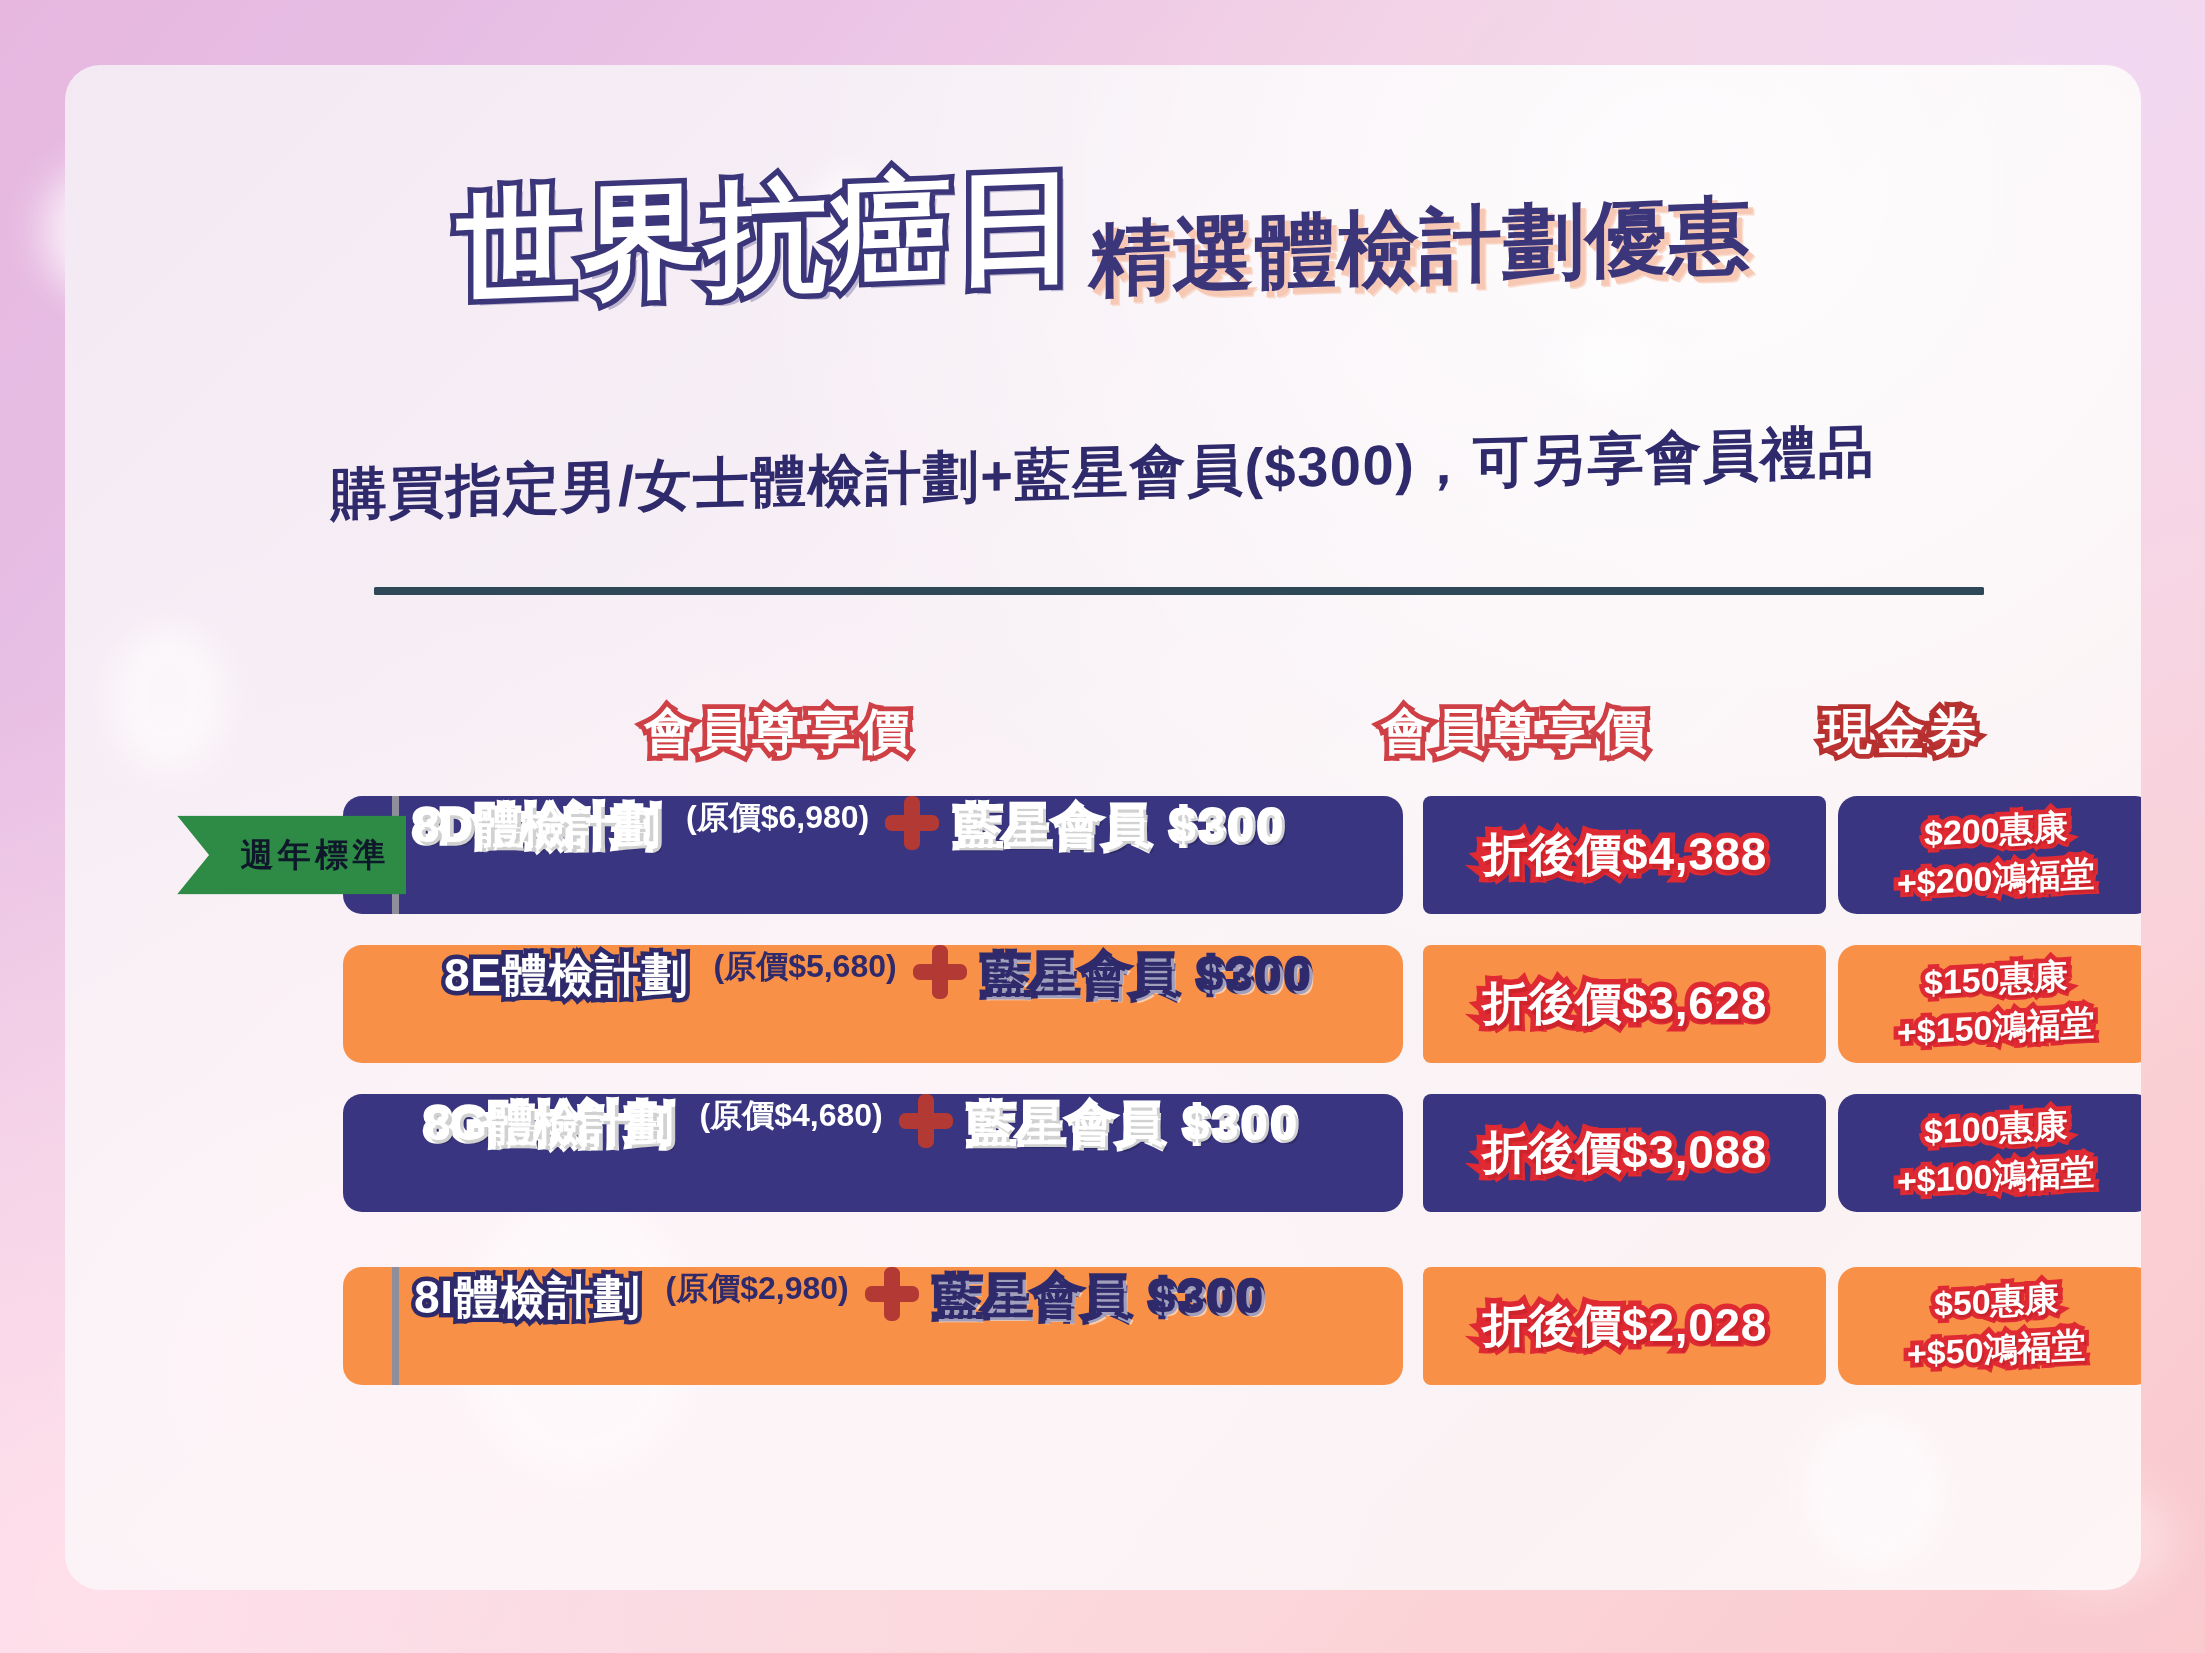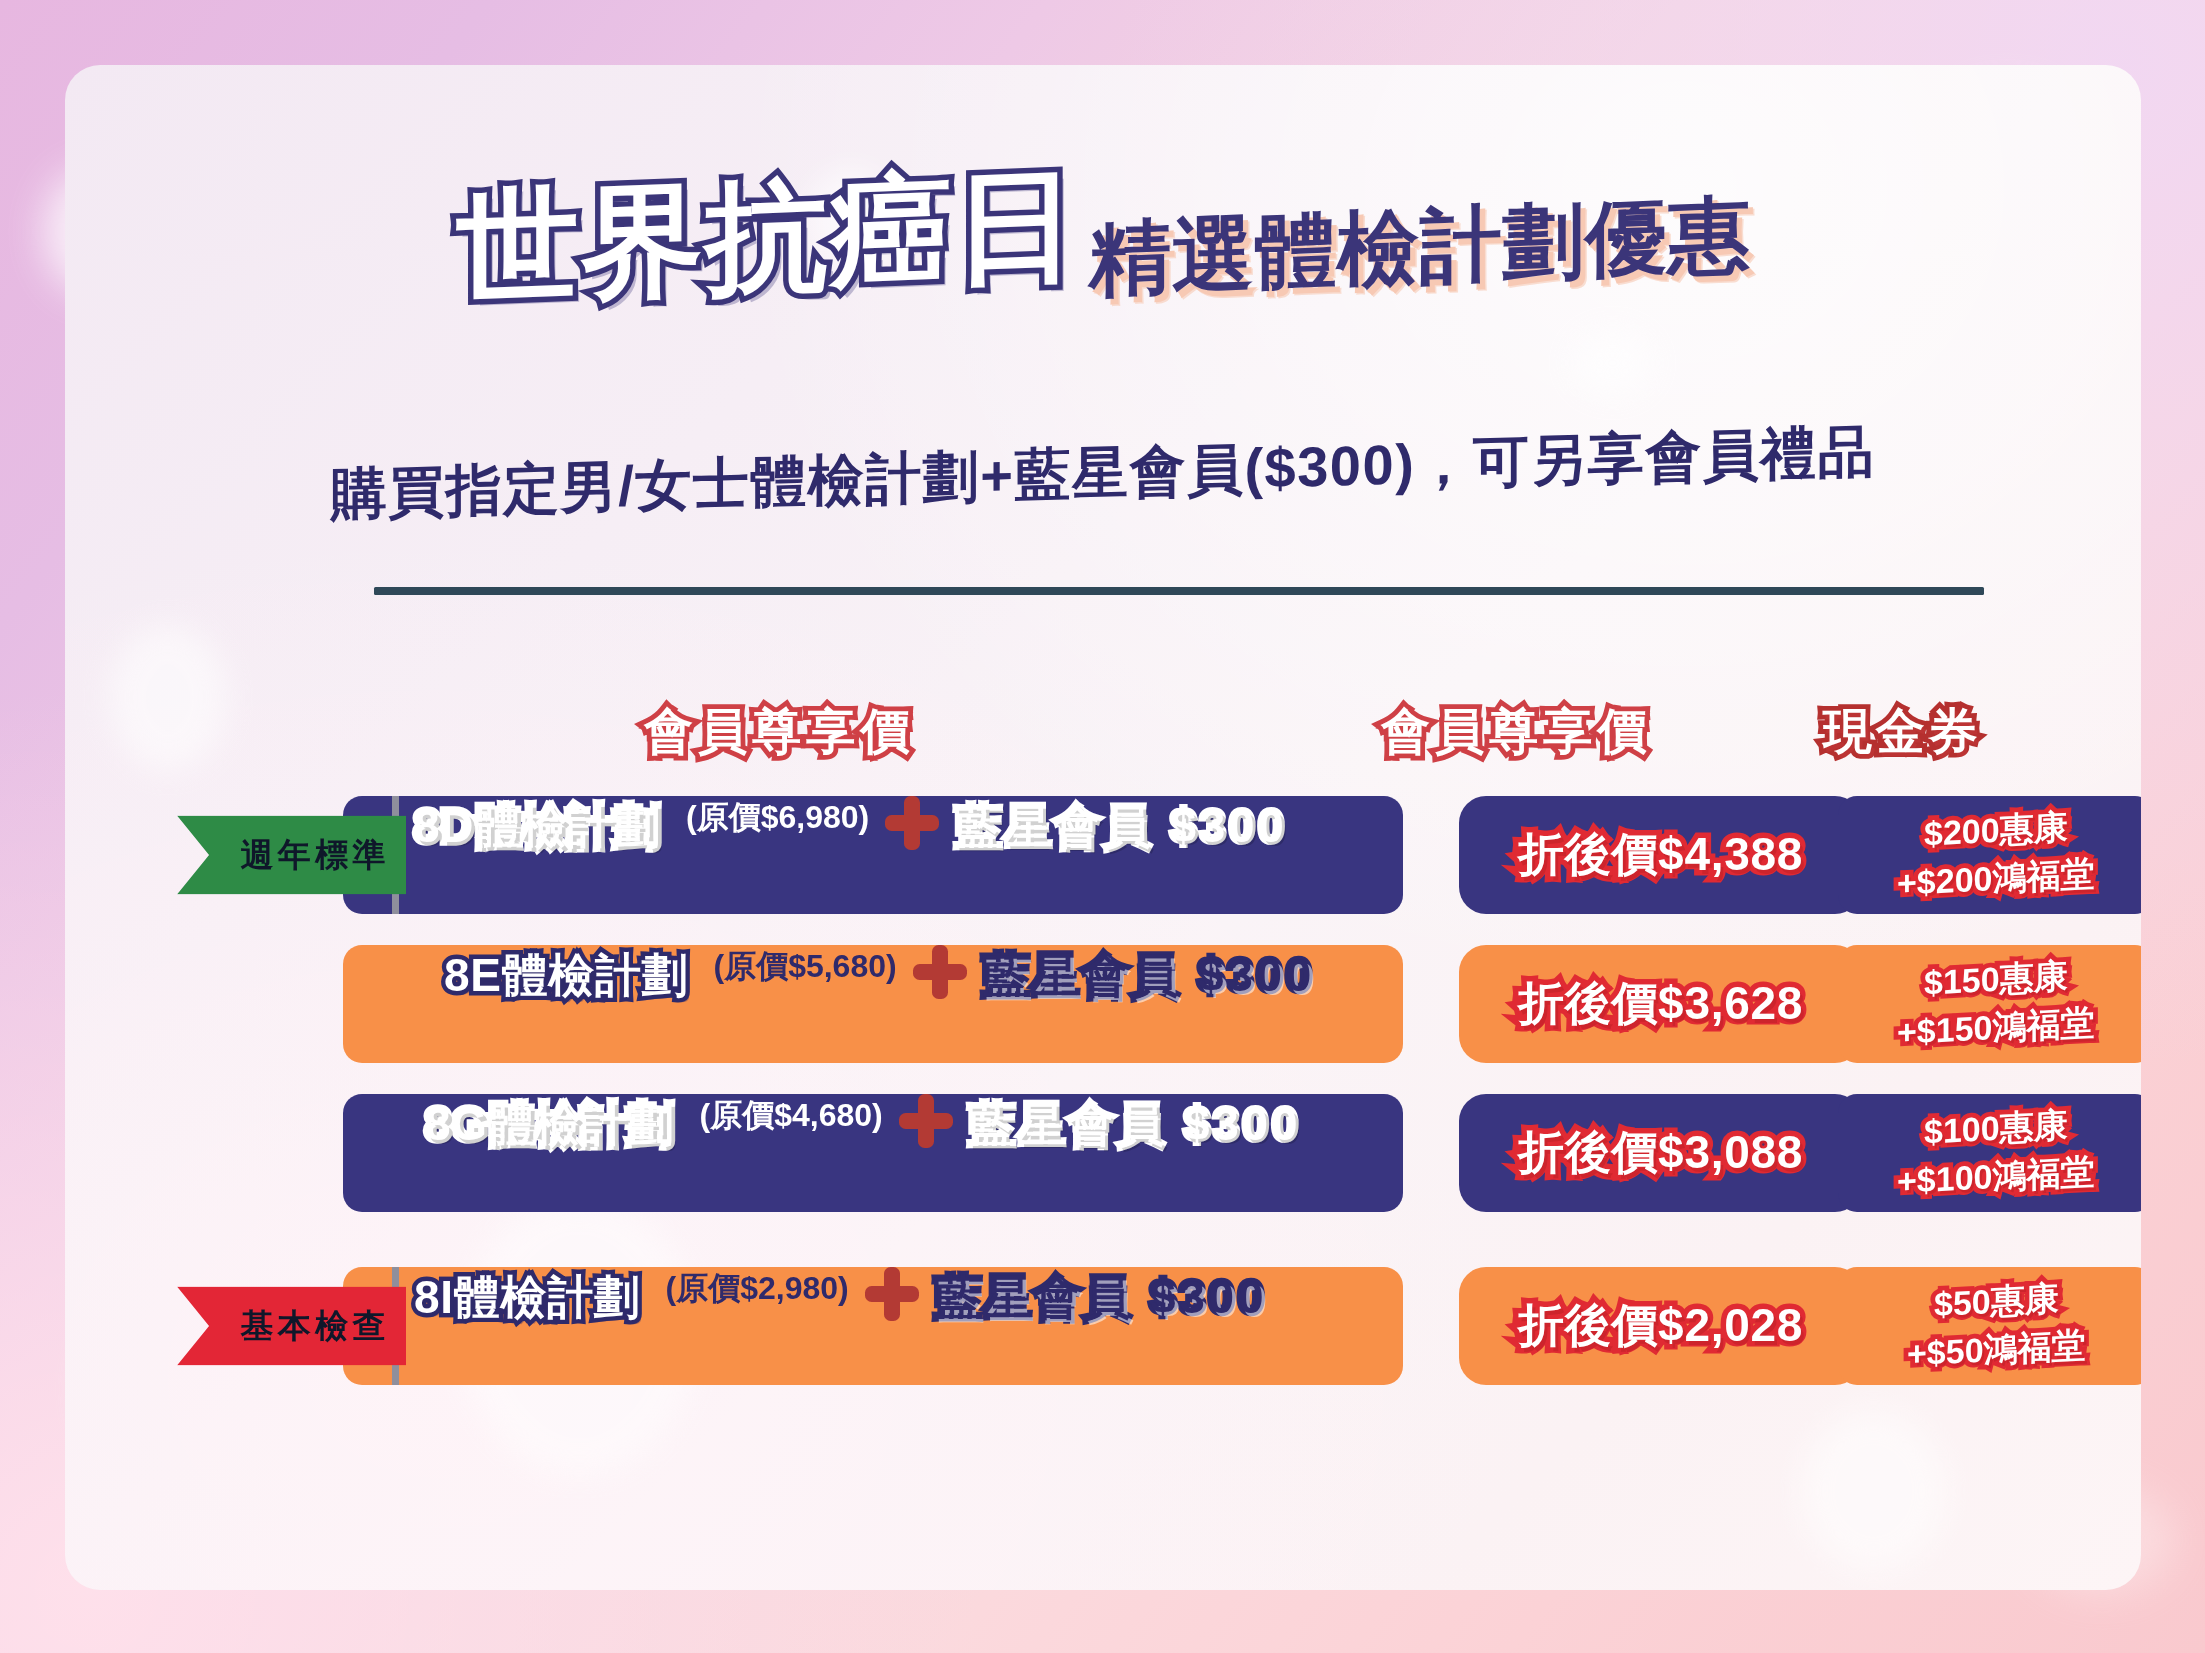--- a/index.html
+++ b/index.html
@@ -184,22 +184,22 @@
   .flag.green { background:#2e8b46; }
   .flag.red   { background:#e32636; }
   .flag span {
     font-size:33px; font-weight:bold; letter-spacing:4.4px;
     color:#0f172a; white-space:nowrap;
   }
 
   
   .price-cell {
     position:absolute; left:1358px; width:403px; height:100%;
-    border-radius:27px;
-    display:flex; align-items:center; justify-content:center;margin-left:36px;
+    border-radius:8px;
+    display:flex; align-items:center; justify-content:center;
   }
   .price-cell.navy   { background:#393580; }
   .price-cell.orange { background:#f89048; }
   .price-cell span {
     font-size:46px; font-weight:bold; letter-spacing:0.7px;
     color:#fff; -webkit-text-stroke:11px #e02a33; paint-order:stroke fill;
     white-space:nowrap;
     text-shadow:2.9px 3.7px 0 rgba(170,25,32,.35);
   }
 
@@ -305,23 +305,20 @@
     </div>
 
     <div class="row r3">
       <div class="plan-bar orange">
         <div class="bar-divider"></div>
         <span class="plan-name">8I體檢計劃</span>
         <span class="plan-orig">(原價$2,980)</span>
         <span class="plus"></span>
         <span class="plan-member">藍星會員 $300</span>
       </div>
-      <div class="flag red">
-        <span>基本檢查</span>
-      </div>
       <div class="price-cell orange">
         <span>折後價$2,028</span>
       </div>
       <div class="voucher-cell orange">
         <span>$50惠康</span>
         <span>+$50鴻福堂</span>
       </div>
     </div>
 
   </div>

